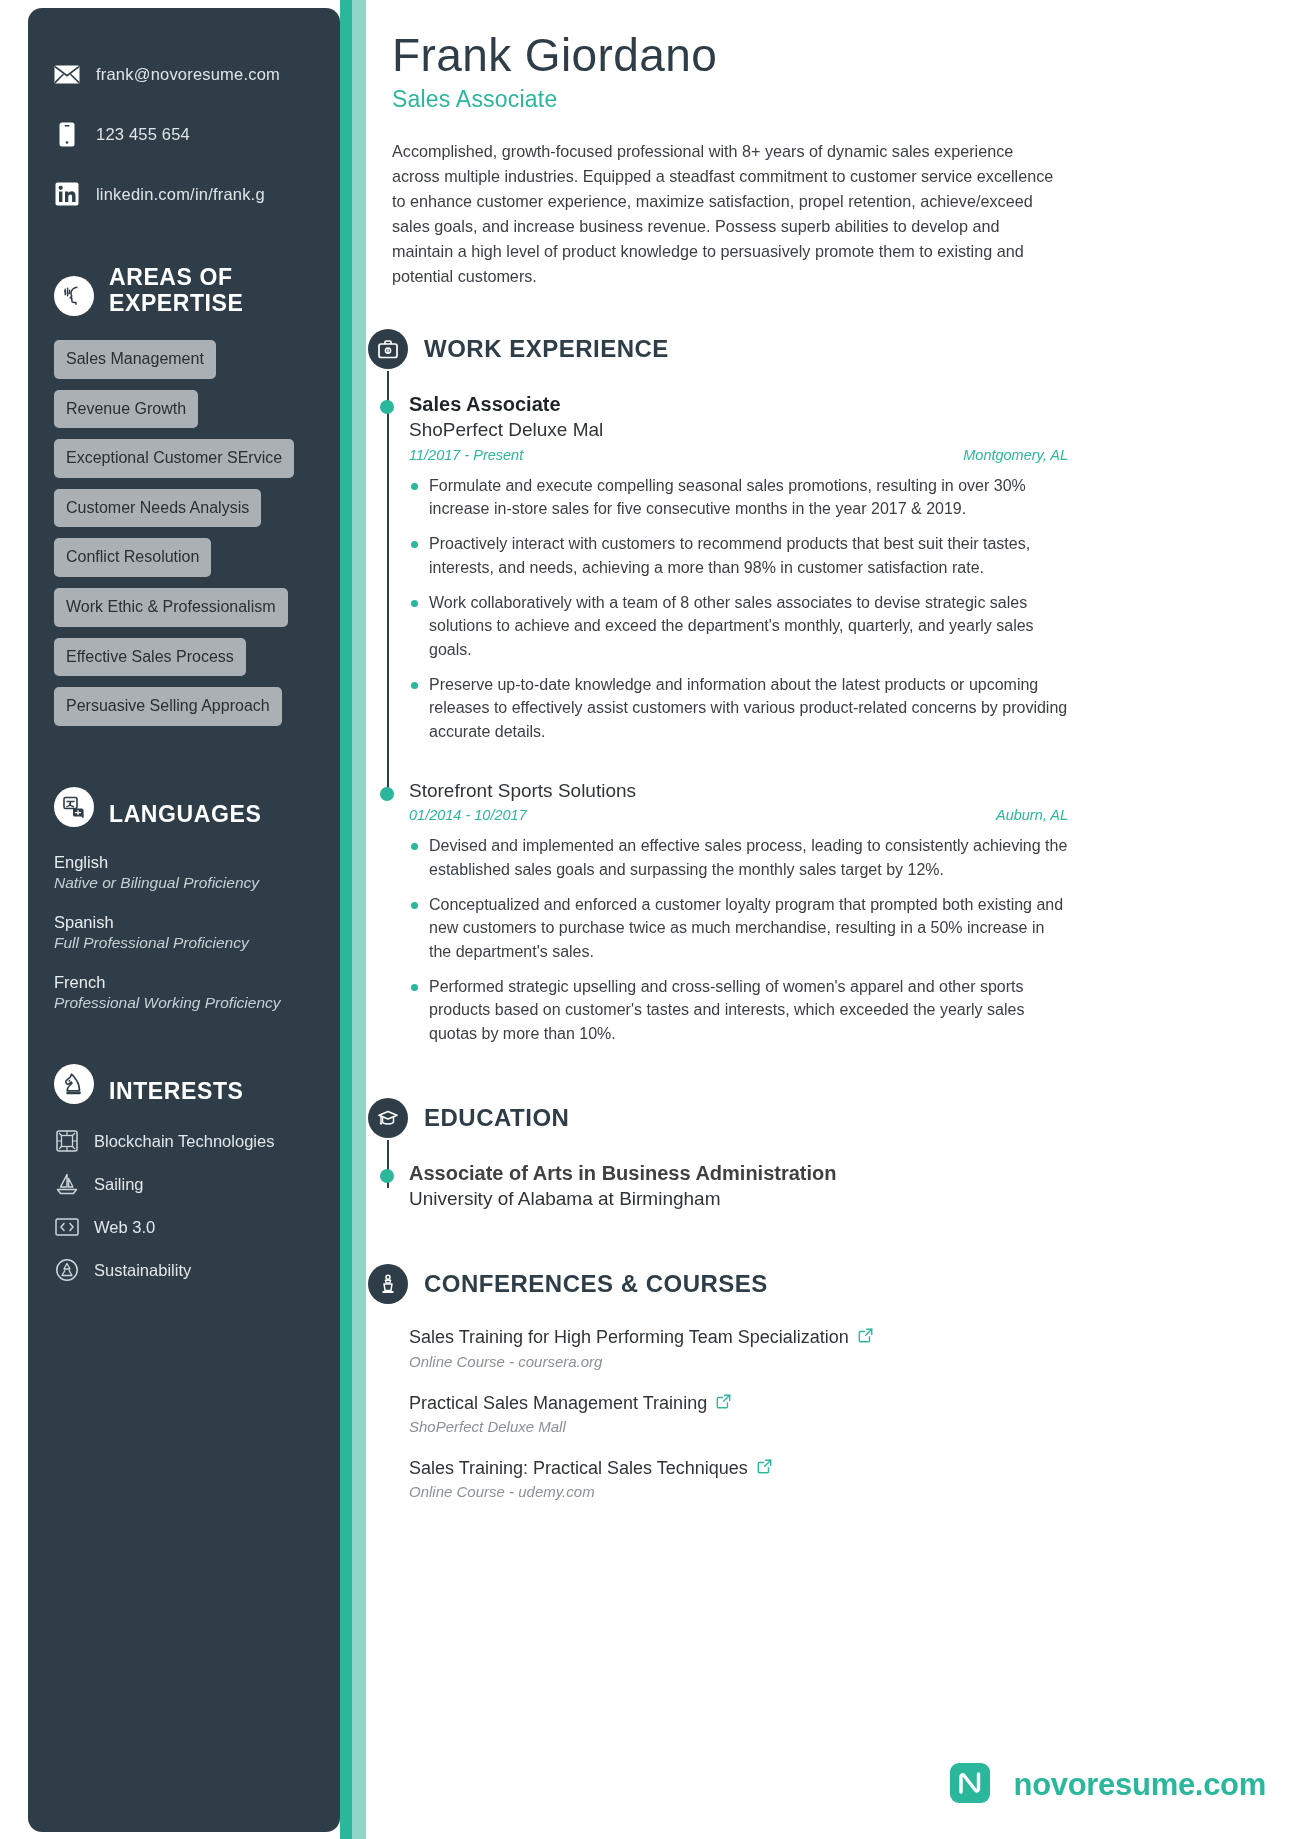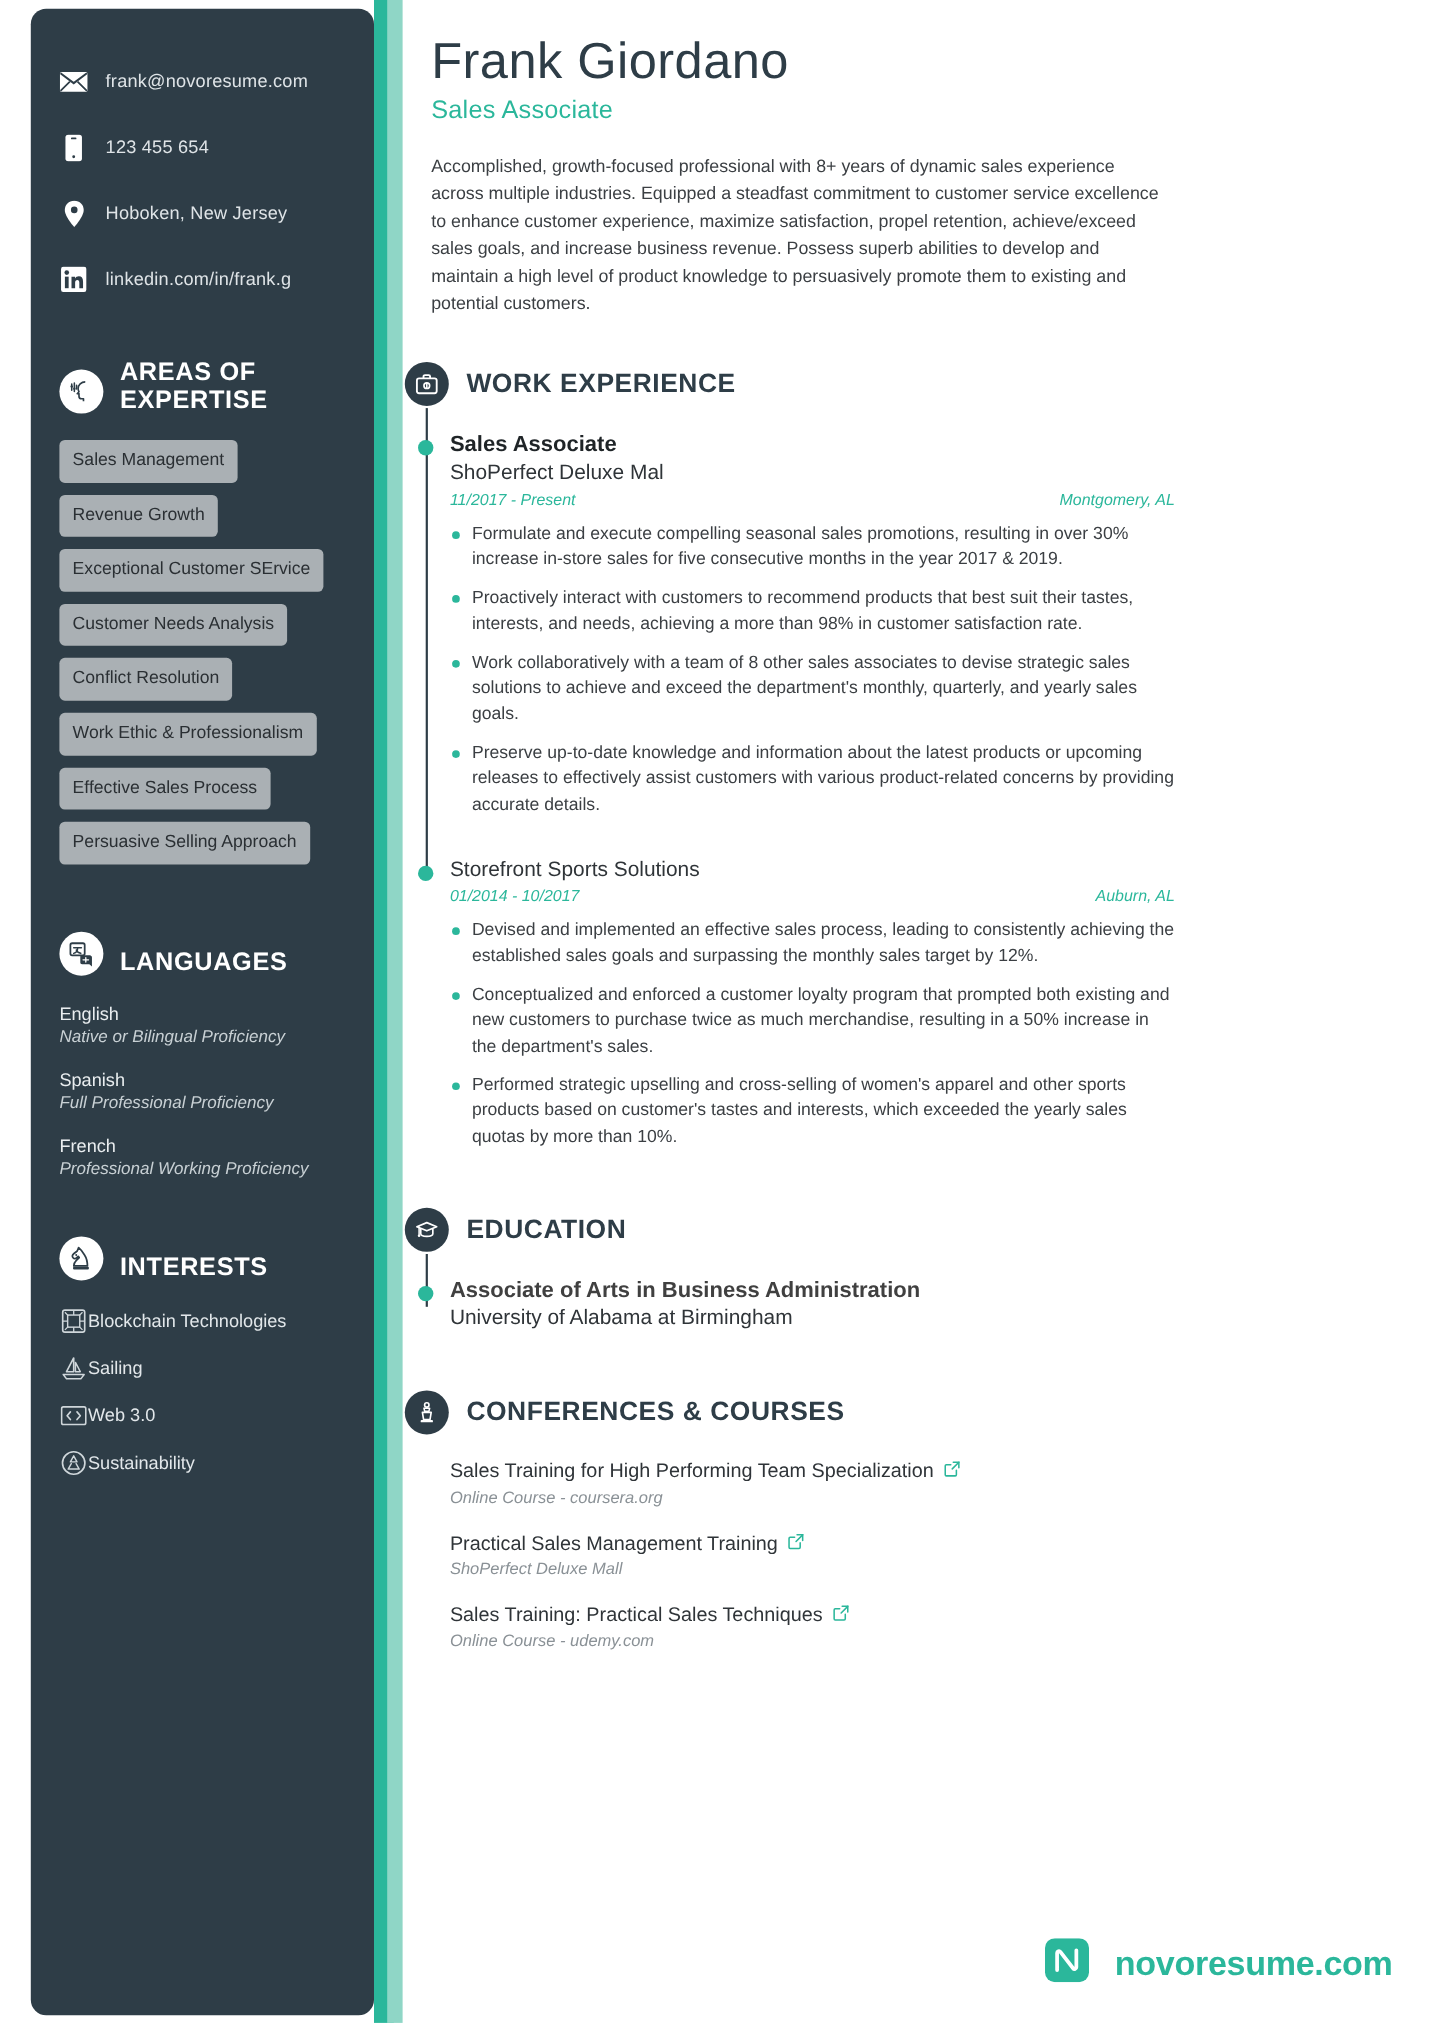--- a/index.html
+++ b/index.html
@@ -92,21 +92,21 @@
 
   .lang-item { margin-bottom: 17px; }
   .lang-name {
     color: #e9edef; font-size: 16.5px; line-height: 1.35;
   }
   .lang-level {
     color: #c8d0d4; font-size: 15.5px; font-style: italic; line-height: 1.35;
   }
 
   .interest-row {
-    display: flex; align-items: center; 
+    display: flex; align-items: center; gap: 14px;
     margin-bottom: 17px;
   }
   .interest-icon {
     width: 26px; height: 26px; flex: 0 0 26px;
     display: flex; align-items: center; justify-content: center;
   }
   .interest-label { color: #e2e7ea; font-size: 16.5px; }
 
   
   .main {
@@ -233,29 +233,20 @@
       </div>
       <div class="contact-row">
         <span class="contact-icon">
           <svg width="16" height="25" viewBox="0 0 16 25">
               <rect x="0.5" y="0.5" width="15" height="24" rx="2.5" fill="#fff"></rect>
               <rect x="5.5" y="3" width="5" height="1.6" rx="0.8" fill="#2e3d47"></rect>
               <circle cx="8" cy="20.5" r="1.3" fill="#2e3d47"></circle>
             </svg>
         </span>
         <span class="contact-text">123 455 654</span>
-      </div>
-      <div class="contact-row">
-        <span class="contact-icon">
-          <svg width="19" height="25" viewBox="0 0 19 25">
-              <path d="M9.5 0.5 C4.5 0.5 0.9 4.1 0.9 9 C0.9 15 9.5 24.5 9.5 24.5 C9.5 24.5 18.1 15 18.1 9 C18.1 4.1 14.5 0.5 9.5 0.5 Z" fill="#fff"></path>
-              <circle cx="9.5" cy="8.8" r="3" fill="#2e3d47"></circle>
-            </svg>
-        </span>
-        <span class="contact-text">Hoboken, New Jersey</span>
       </div>
       <div class="contact-row">
         <span class="contact-icon">
           <svg width="24" height="24" viewBox="0 0 24 24">
               <rect x="0.5" y="0.5" width="23" height="23" rx="2" fill="#fff"></rect>
               <rect x="4" y="9.5" width="3.4" height="10.5" fill="#2e3d47"></rect>
               <circle cx="5.7" cy="5.8" r="2.1" fill="#2e3d47"></circle>
               <path d="M10 9.5 h3.2 v1.6 c.7-1.2 2-1.9 3.5-1.9 2.5 0 3.8 1.6 3.8 4.6 V20 h-3.4 v-5.2 c0-1.5-.6-2.3-1.8-2.3 -1.3 0-2 .9-2 2.4 V20 H10 Z" fill="#2e3d47"></path>
             </svg>
         </span>

